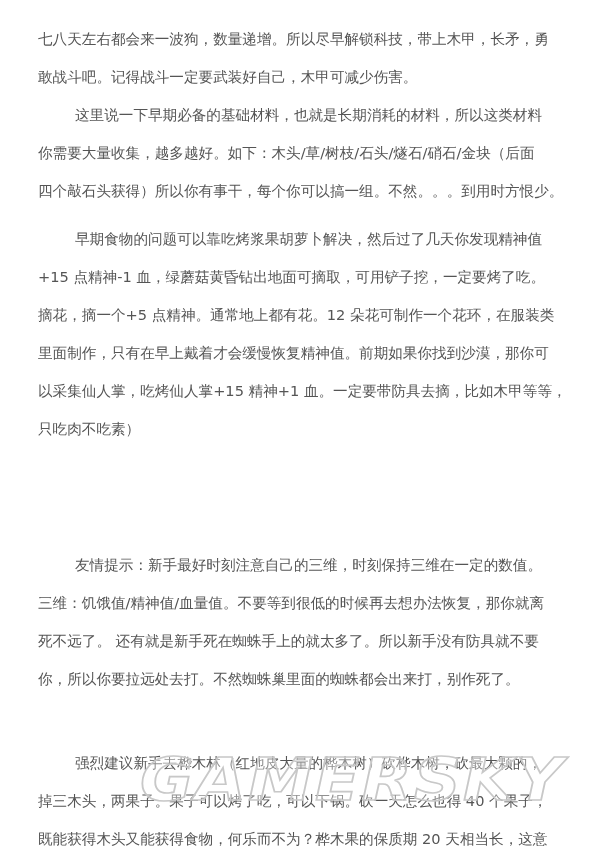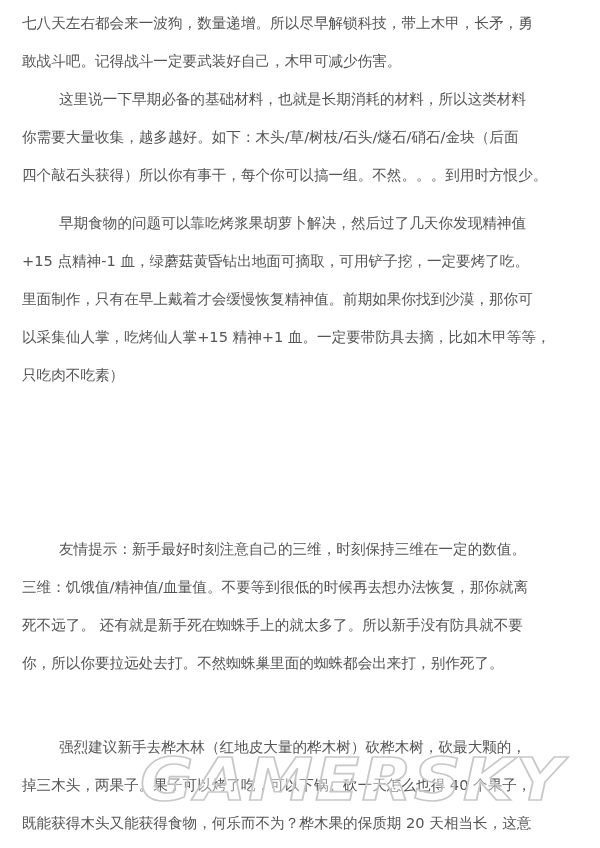--- a/index.html
+++ b/index.html
@@ -15,21 +15,21 @@
       font-family: "DejaVu Sans", "Liberation Sans", sans-serif;
       color: #555555;
     }
     .article {
       position: absolute;
       left: 22px;
       top: 0;
       width: 556px;
     }
     .para {
-      margin: 0;
+      margin: 16px;
       font-size: 14.6px;
       line-height: 38px;
       letter-spacing: 0px;
       word-break: break-all;
       text-align: justify;
     }
     .para .line {
       display: block;
       white-space: nowrap;
       height: 38px;
@@ -74,20 +74,21 @@
 
   <div class="para" id="p2">
     <span class="line indent">这里说一下早期必备的基础材料，也就是长期消耗的材料，所以这类材料</span>
     <span class="line">你需要大量收集，越多越好。如下：木头/草/树枝/石头/燧石/硝石/金块（后面</span>
     <span class="line">四个敲石头获得）所以你有事干，每个你可以搞一组。不然。。。到用时方恨少。</span>
   </div>
 
   <div class="para" id="p3">
     <span class="line indent">早期食物的问题可以靠吃烤浆果胡萝卜解决，然后过了几天你发现精神值</span>
     <span class="line">+15 点精神-1 血，绿蘑菇黄昏钻出地面可摘取，可用铲子挖，一定要烤了吃。</span>
+    <span class="line">摘花，摘一个+5 点精神。通常地上都有花。12 朵花可制作一个花环，在服装类</span>
     <span class="line">里面制作，只有在早上戴着才会缓慢恢复精神值。前期如果你找到沙漠，那你可</span>
     <span class="line">以采集仙人掌，吃烤仙人掌+15 精神+1 血。一定要带防具去摘，比如木甲等等，</span>
     <span class="line">只吃肉不吃素）</span>
   </div>
 
   <div class="para" id="p4">
     <span class="line indent">友情提示：新手最好时刻注意自己的三维，时刻保持三维在一定的数值。</span>
     <span class="line">三维：饥饿值/精神值/血量值。不要等到很低的时候再去想办法恢复，那你就离</span>
     <span class="line">死不远了。 还有就是新手死在蜘蛛手上的就太多了。所以新手没有防具就不要</span>
     <span class="line">你，所以你要拉远处去打。不然蜘蛛巢里面的蜘蛛都会出来打，别作死了。</span>

